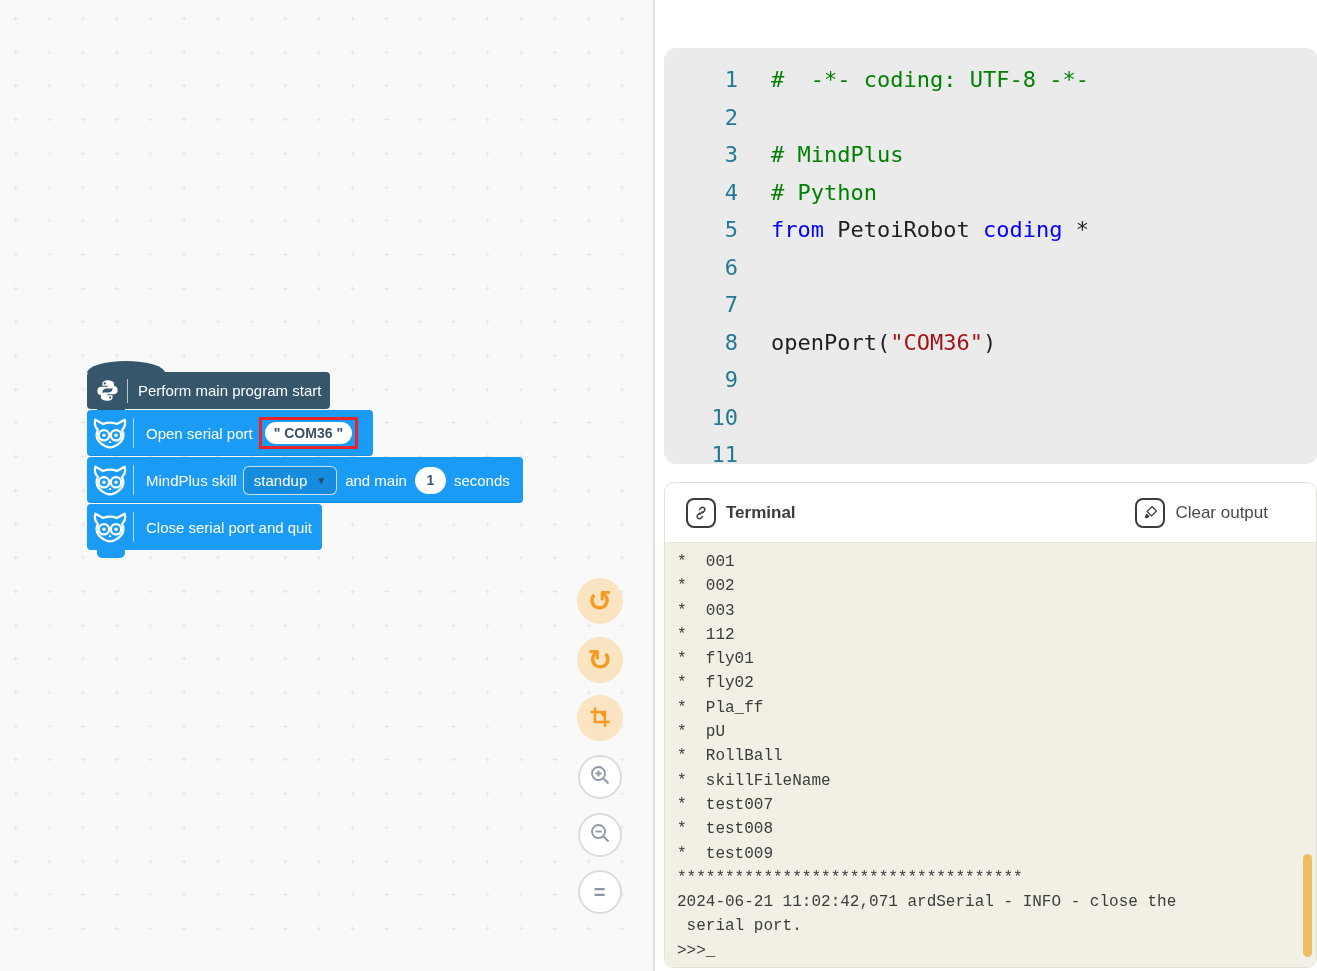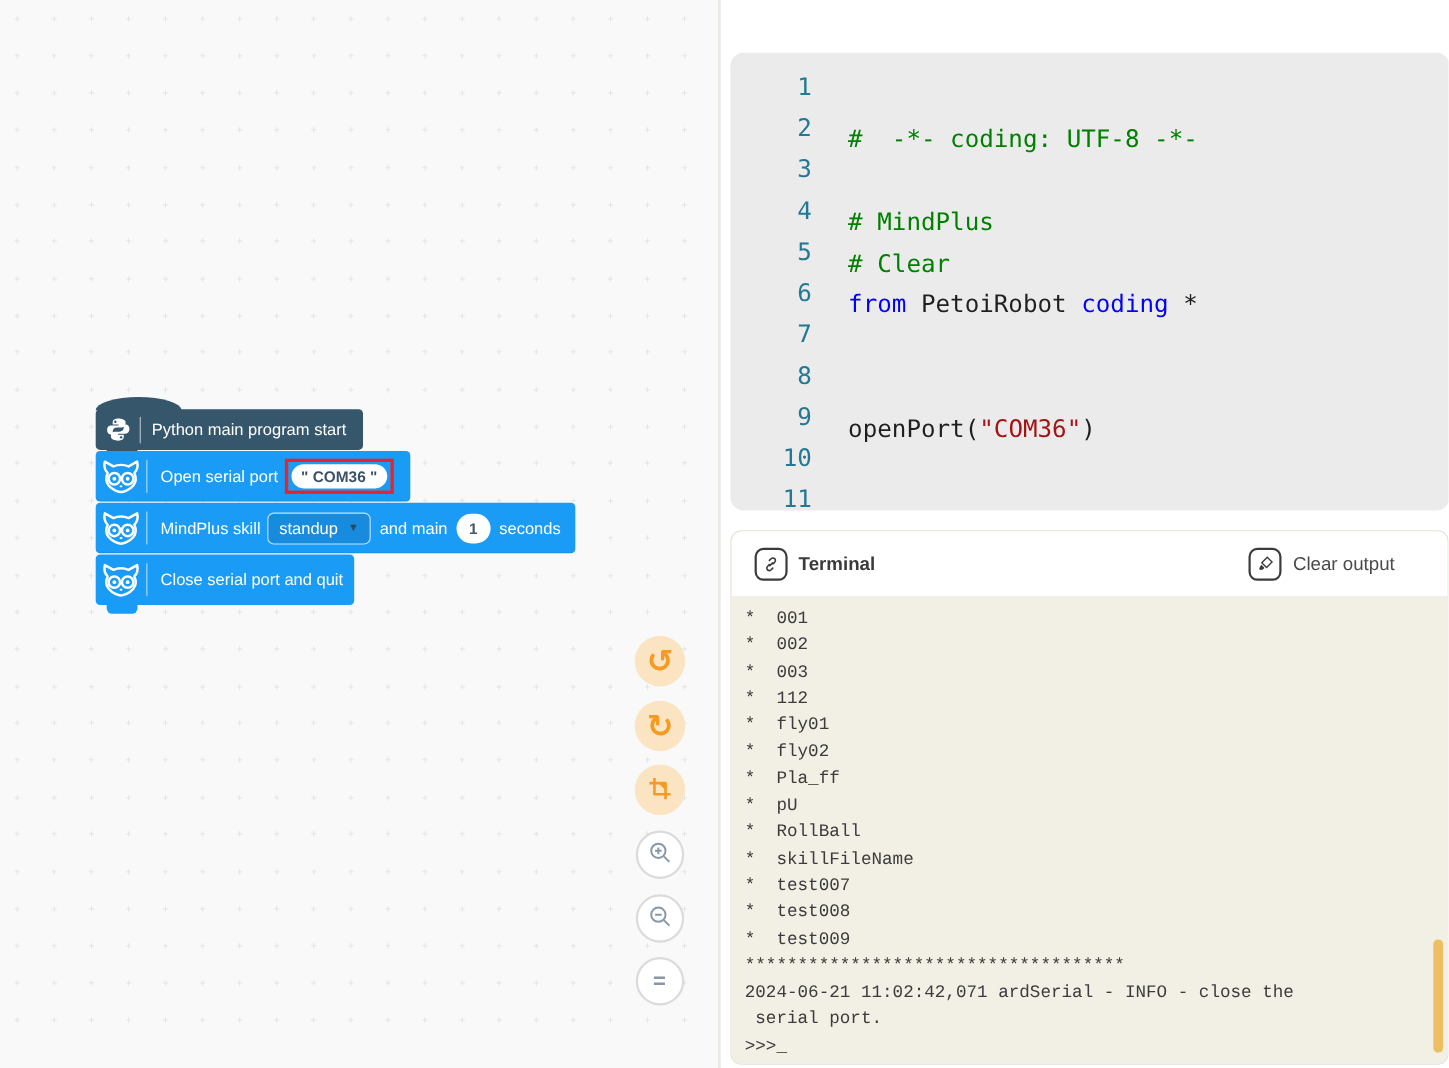--- a/index.html
+++ b/index.html
@@ -64,21 +64,21 @@
   .tab{position:absolute;left:2px;top:1px;width:157px;height:28px;background:#fff;
         border:1px solid #F59A23;border-bottom:none;border-radius:9px 9px 0 0;color:#F59A23;
         font-size:15px;display:flex;align-items:center;justify-content:center;box-sizing:border-box;
         cursor:pointer;}
 
   .codebox{position:absolute;left:9px;top:48px;width:654px;height:416px;background:#EBEBEB;
         border-radius:12px;overflow:hidden;padding-top:13px;box-sizing:border-box;}
   .code-line{display:flex;height:37.5px;font-family:"DejaVu Sans Mono",monospace;
         font-size:22px;line-height:37.5px;white-space:pre;}
   .ln{width:74px;flex:0 0 74px;text-align:right;color:#237893;}
-  .ct{margin-left:33px;color:#1F1F1F;margin-top:48px;}
+  .ct{margin-left:33px;color:#1F1F1F;}
   .tok-com{color:#008000;} .tok-kw{color:#0000FF;} .tok-str{color:#A31515;}
   .tok-num{color:#098658;} .tok-pln{color:#1F1F1F;}
 
   .termbox{position:absolute;left:9px;top:482px;width:653px;height:486px;background:#fff;
         border:1px solid #E4E1D9;border-radius:10px;box-sizing:border-box;}
   .termhead{display:flex;align-items:center;height:59px;padding:0 48px 0 21px;}
   .iconbox{width:30px;height:30px;flex:0 0 30px;border:2px solid #3B3B3B;border-radius:8px;
         display:flex;align-items:center;justify-content:center;box-sizing:border-box;}
   .ttitle{margin-left:10px;font-weight:bold;font-size:17px;color:#3B3B3B;}
   .clearbtn{margin-left:auto;display:flex;align-items:center;gap:10px;background:none;border:none;
@@ -634,21 +634,21 @@
     <div class="block hatblock">
       <span class="bicon">
         <svg viewBox="0 0 32 32" width="25" height="25">
           <path fill="#fff" d="M16 3c-4 0-6.5 1.6-6.5 4.2V10h6.8v1.2H7.6C4.6 11.2 3 13.4 3 16.5s1.6 5.3 4.6 5.3h2V18c0-2.6 2.3-4.5 5-4.5h5.6c2.3 0 4.3-1.8 4.3-4.2V7.2C24.5 4.6 20 3 16 3z"></path>
           <path fill="#fff" d="M16 29c4 0 6.5-1.6 6.5-4.2V22h-6.8v-1.2h8.7c3 0 4.6-2.2 4.6-5.3s-1.6-5.3-4.6-5.3h-2V14c0 2.6-2.3 4.5-5 4.5h-5.6c-2.3 0-4.3 1.8-4.3 4.2v2.1C7.5 27.4 12 29 16 29z"></path>
           <circle cx="12.6" cy="6.9" r="1.4" fill="#35566B"></circle>
           <circle cx="19.4" cy="25.1" r="1.4" fill="#35566B"></circle>
         </svg>
       </span>
       <span class="sep"></span>
-      <span>Python main program start</span>
+      <span>Perform main program start</span>
     </div>
 
     <div class="block blue b-open">
       <span class="bicon">
         <svg viewBox="0 0 44 40" width="38" height="35">
           <g fill="none" stroke="#fff" stroke-width="2.6" stroke-linejoin="round" stroke-linecap="round">
             <path d="M8 16 C5 13 4 8 5 4 L14 9 C19 7 25 7 30 9 L39 4 C40 8 39 13 36 16 C38 20 38 25 35 29 C31 34 24 36 22 36 C20 36 13 34 9 29 C6 25 6 20 8 16 Z"></path>
             <circle cx="15" cy="22" r="6"></circle>
             <circle cx="29" cy="22" r="6"></circle>
           </g>
@@ -744,21 +744,21 @@
 
   </div>
 
   <div class="rpanel">
 
     <div class="codebox">
       <div>
           <div class="code-line"><span class="ln">1</span><span class="ct"><span class="tok-com">#  -*- coding: UTF-8 -*-</span></span></div>
           <div class="code-line"><span class="ln">2</span><span class="ct"></span></div>
           <div class="code-line"><span class="ln">3</span><span class="ct"><span class="tok-com"># MindPlus</span></span></div>
-          <div class="code-line"><span class="ln">4</span><span class="ct"><span class="tok-com"># Clear</span></span></div>
+          <div class="code-line"><span class="ln">4</span><span class="ct"><span class="tok-com"># Python</span></span></div>
           <div class="code-line"><span class="ln">5</span><span class="ct"><span class="tok-kw">from</span><span class="tok-pln"> PetoiRobot </span><span class="tok-kw">coding</span><span class="tok-pln"> *</span></span></div>
           <div class="code-line"><span class="ln">6</span><span class="ct"></span></div>
           <div class="code-line"><span class="ln">7</span><span class="ct"></span></div>
           <div class="code-line"><span class="ln">8</span><span class="ct"><span class="tok-pln">openPort(</span><span class="tok-str">"COM36"</span><span class="tok-pln">)</span></span></div>
           <div class="code-line"><span class="ln">9</span></div>
           <div class="code-line"><span class="ln">10</span></div>
           <div class="code-line"><span class="ln">11</span><span class="ct"></span></div>
         </div>
     </div>
 

